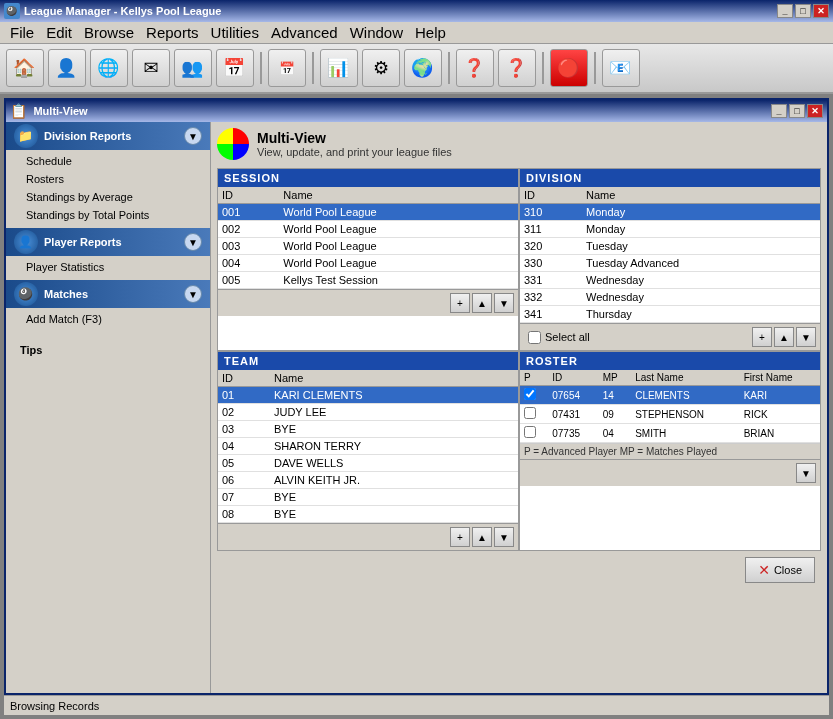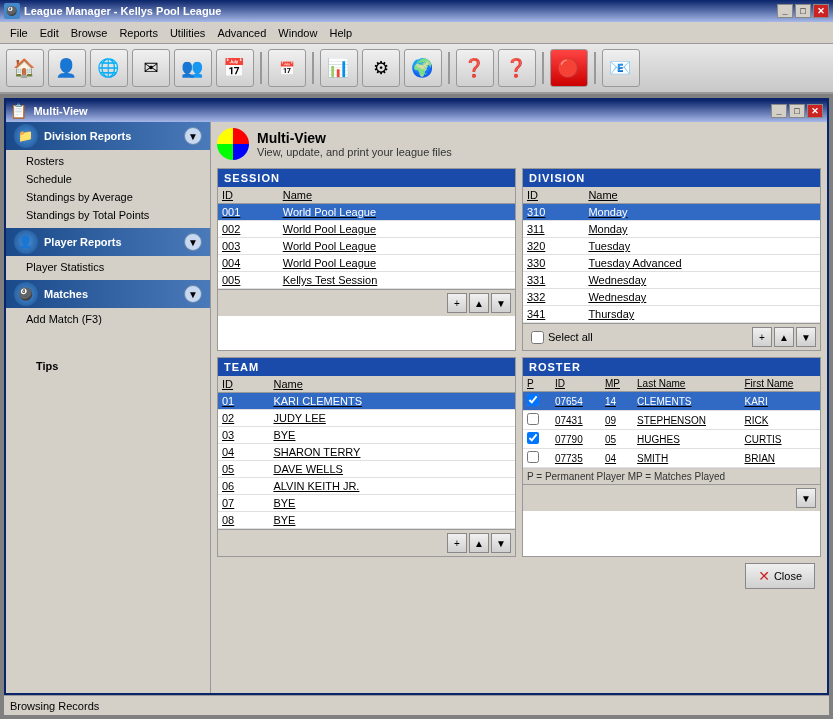--- a/index.html
+++ b/index.html
@@ -30,21 +30,21 @@
       background: #d4d0c8;
       height: 22px;
       display: flex;
       align-items: center;
       padding: 0 4px;
       border-bottom: 1px solid #999;
     }
     .menu-item {
       padding: 2px 6px;
       cursor: pointer;
-      font-size: 11px;
+      font-size: 15px;
       color: #000;
     }
 
     
     .toolbar {
       background: linear-gradient(to bottom, #e8e8e8, #c8c8c8);
       height: 50px;
       display: flex;
       align-items: center;
       padding: 2px 6px;
@@ -126,21 +126,21 @@
     .sidebar-items { background: #d4d0c8; padding: 2px 0; }
     .sidebar-item {
       padding: 3px 8px 3px 20px;
       cursor: pointer;
       font-size: 11px;
       color: #000;
     }
 
     
     .tips-section {
-      margin: 24px;
+      margin: 8px;
       padding: 6px;
       background: #d4d0c8;
     }
     .tips-title { font-weight: bold; margin-bottom: 4px; font-size: 11px; }
     .tips-text { font-size: 10px; line-height: 1.4; color: #333; }
 
     
     .main-panel {
       flex: 1;
       padding: 6px;
@@ -160,41 +160,39 @@
       background: conic-gradient(from 0deg, #ff4444, #4444ff, #44ff44, #ffff44, #ff4444);
       border-radius: 50%;
     }
     .mv-title { font-size: 14px; font-weight: bold; color: #000; }
     .mv-subtitle { font-size: 11px; color: #333; }
 
     
     .grid-2x2 {
       display: grid;
       grid-template-columns: 1fr 1fr;
-      gap: 6px;
     }
 
     
     .panel {
       border: 1px solid #999;
       background: white;
     }
     .panel-header {
       background: #1a4aaa;
       color: white;
       padding: 3px 6px;
       font-size: 11px;
       font-weight: bold;
       letter-spacing: 1px;
     }
     .panel-table {
       width: 100%;
       border-collapse: collapse;
       font-size: 11px;
-      text-decoration: underline;
     }
     .panel-table th {
       background: #d4d0c8;
       padding: 2px 4px;
       text-align: left;
       border-bottom: 1px solid #999;
       font-weight: normal;
     }
     .panel-table td {
       padding: 2px 4px;
@@ -345,22 +343,22 @@
 
         <div class="sidebar-section">
           <div class="sidebar-header">
             <div class="sidebar-header-left">
               <div class="sidebar-header-icon">📁</div>
               <span>Division Reports</span>
             </div>
             <div class="collapse-btn">▼</div>
           </div>
           <div class="sidebar-items">
+            <div class="sidebar-item">Schedule</div>
             <div class="sidebar-item">Rosters</div>
-            <div class="sidebar-item">Schedule</div>
             <div class="sidebar-item">Standings by Average</div>
             <div class="sidebar-item">Standings by Total Points</div>
           </div>
         </div>
 
         <div class="sidebar-section">
           <div class="sidebar-header">
             <div class="sidebar-header-left">
               <div class="sidebar-header-icon">👤</div>
               <span>Player Reports</span>
@@ -580,37 +578,30 @@
                       <td>KARI</td>
                     </tr>
                     <tr>
                       <td><input type="checkbox" class="roster-check" style=""></td>
                       <td>07431</td>
                       <td>09</td>
                       <td>STEPHENSON</td>
                       <td>RICK</td>
                     </tr>
                     <tr>
-                      <td><input type="checkbox" checked="" class="roster-check" style=""></td>
-                      <td>07790</td>
-                      <td>05</td>
-                      <td>HUGHES</td>
-                      <td>CURTIS</td>
-                    </tr>
-                    <tr>
                       <td><input type="checkbox" class="roster-check" style=""></td>
                       <td>07735</td>
                       <td>04</td>
                       <td>SMITH</td>
                       <td>BRIAN</td>
                     </tr>
                   </tbody>
               </table>
             </div>
-            <div class="roster-footnote">P = Permanent Player  MP = Matches Played</div>
+            <div class="roster-footnote">P = Advanced Player  MP = Matches Played</div>
             <div class="panel-footer">
               <div></div>
               <div class="footer-btns">
                 <div class="footer-btn">▼</div>
               </div>
             </div>
           </div>
 
         </div>
 

